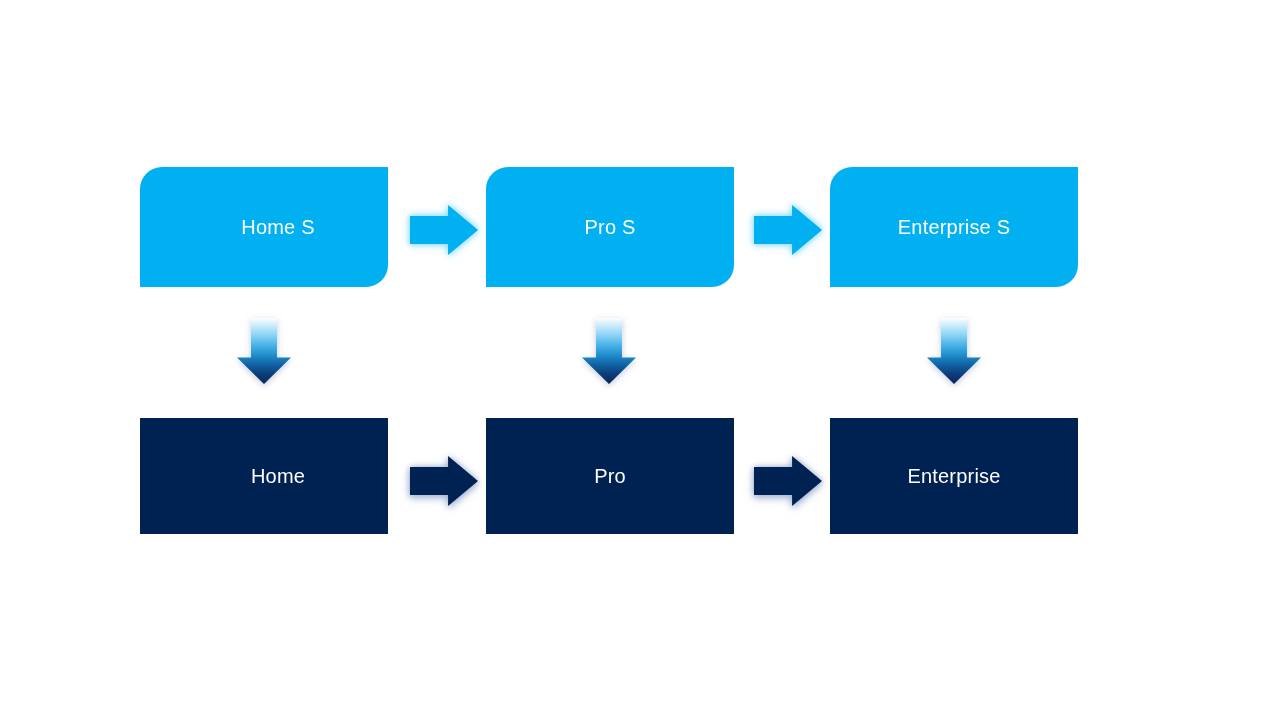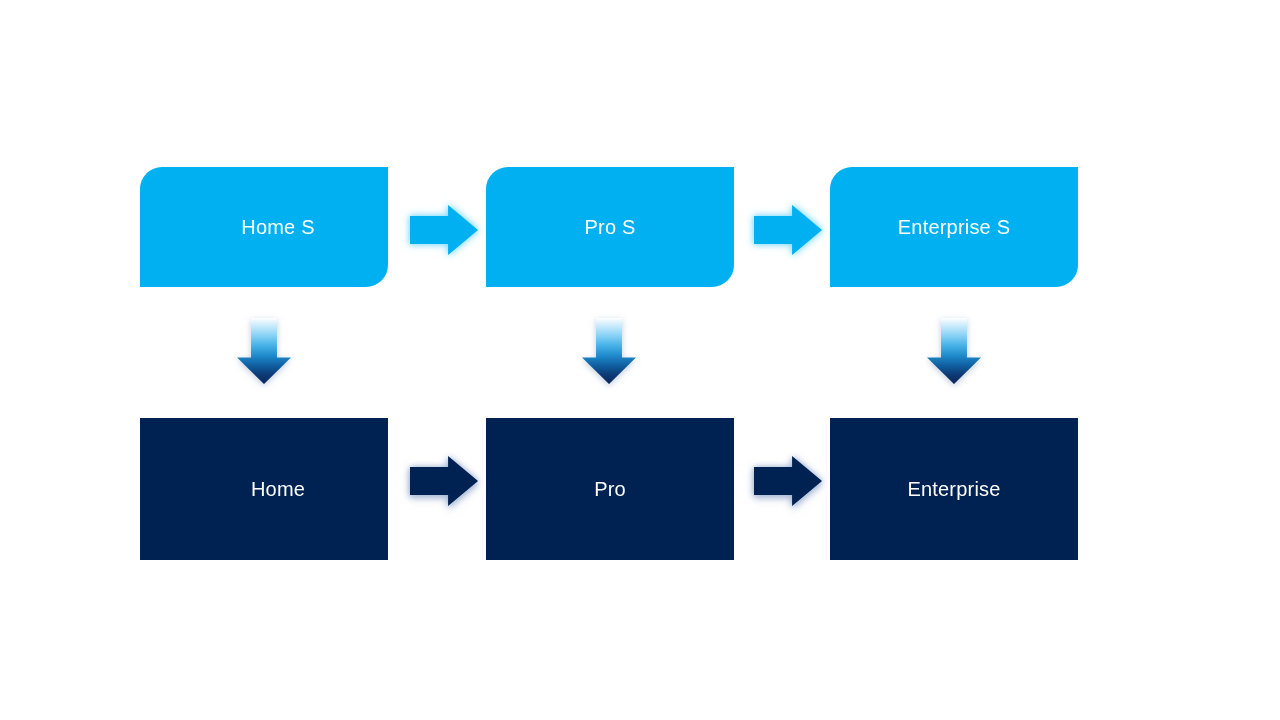--- a/index.html
+++ b/index.html
@@ -29,21 +29,21 @@
   }
   .node-top {
     width: 248px;
     height: 120px;
     top: 167px;
     background: var(--top-node-fill, #00b0f0);
     border-radius: 22px 0 22px 0; 
   }
   .node-bottom {
     width: 248px;
-    height: 142px;
+    height: 116px;
     top: 418px;
     background: var(--bottom-node-fill, #002252);
   }
   .col1 { left: 140px; padding-left: 28px; }
   .col2 { left: 486px; }
   .col3 { left: 830px; }
 
   
   .rarrow-wrap {
     position: absolute;

